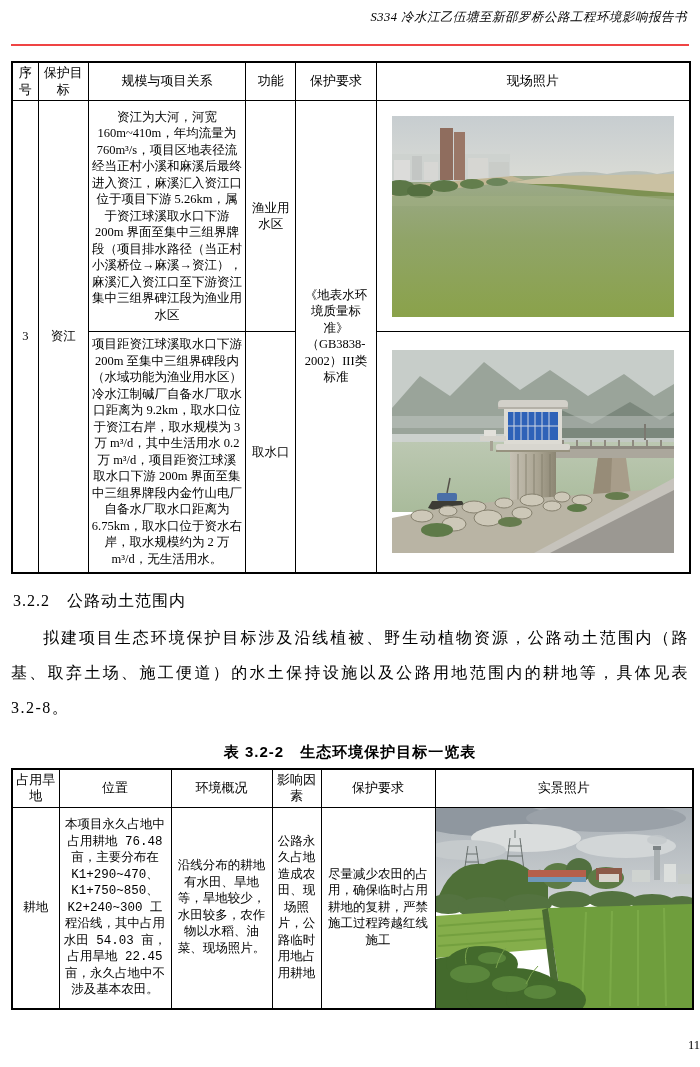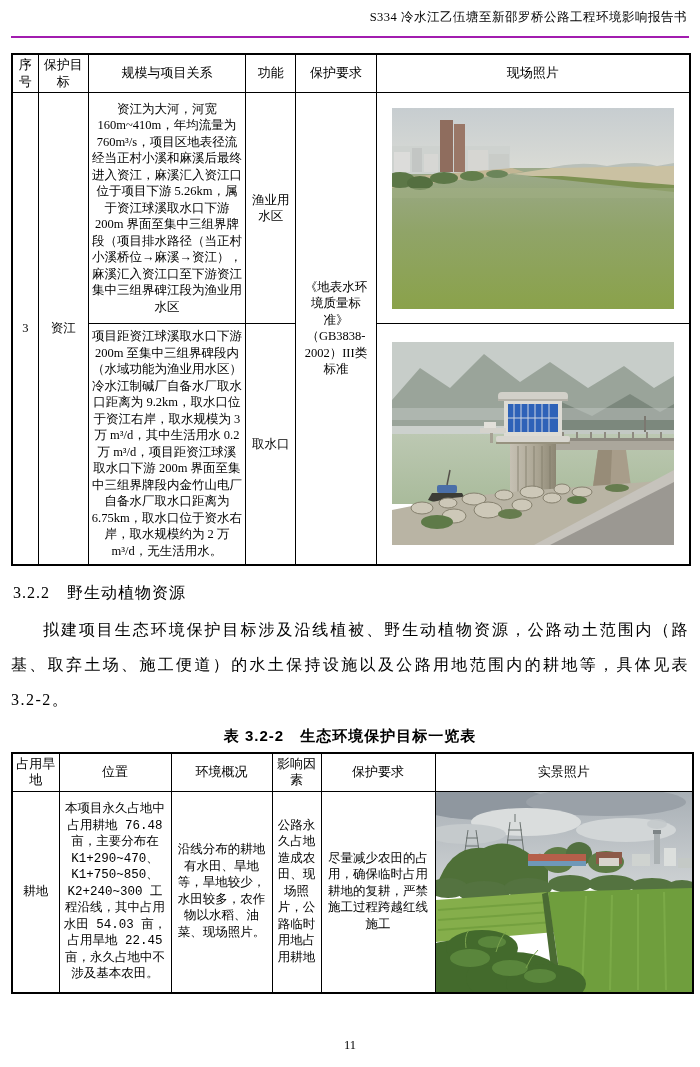--- a/index.html
+++ b/index.html
@@ -9,23 +9,24 @@
     font-family: "Liberation Serif", "DejaVu Serif", serif;
     color: #000;
     position: relative;
     overflow: hidden;
   }
   .page { width: 700px; height: 1067px; padding-top: 9px; }
 
   
   .doc-header {
     margin: 0 11px;
-    border-bottom: 2px solid #a21caf;
-    padding: 0 2px 10px 0;
+    border-bottom: 2px solid #ef4444;
+    padding: 0 2px 18px 0;
     text-align: right;
+    font-style: italic;
   }
   .doc-header-title { font-size: 12.5px; letter-spacing: 0.5px; }
 
   
   table {
     border-collapse: collapse;
     table-layout: fixed;
     margin: 17px 0 0 11px;
     border: 2px solid #000;
   }
@@ -61,32 +62,32 @@
   }
   .para {
     margin: 8px 11px 0 11px;
     font-size: 16px;
     letter-spacing: 1.5px;
     line-height: 35px;
     text-align: justify;
     text-indent: 2em;
   }
   .table-caption {
-    margin-top: 8px;
+    margin-top: 16px;
     text-align: center;
     font-family: "Liberation Sans", "DejaVu Sans", sans-serif;
     font-weight: 700;
     font-size: 15px;
     letter-spacing: 1px;
     line-height: 21px;
   }
   .page-number {
     position: absolute;
     bottom: 14px; left: 0; right: 0;
-    text-align: center;
+    text-align: right;
     font-size: 12.5px;
   }
 </style>
 </head>
 <body>
 
 <div class="page">
 
   <div class="doc-header">
     <div class="doc-header-title">S334 冷水江乙伍塘至新邵罗桥公路工程环境影响报告书</div>
@@ -243,22 +244,22 @@
             <ellipse cx="45" cy="180" rx="16" ry="7" fill="#5e7a48"></ellipse>
             <ellipse cx="118" cy="172" rx="12" ry="5" fill="#667c4e"></ellipse>
             <ellipse cx="185" cy="158" rx="10" ry="4" fill="#5e7a48"></ellipse>
             <ellipse cx="225" cy="146" rx="12" ry="4" fill="#667c4e"></ellipse>
           </svg>
         </td>
       </tr>
     </tbody>
   </table>
 
-  <div class="section-heading">3.2.2　野生动植物资源</div>
-  <p class="para">拟建项目生态环境保护目标涉及沿线植被、野生动植物资源，公路动土范围内（路基、取弃土场、施工便道）的水土保持设施以及公路用地范围内的耕地等，具体见表3.2-2。</p>
+  <div class="section-heading">3.2.2　公路动土范围内</div>
+  <p class="para">拟建项目生态环境保护目标涉及沿线植被、野生动植物资源，公路动土范围内（路基、取弃土场、施工便道）的水土保持设施以及公路用地范围内的耕地等，具体见表3.2-8。</p>
   <div class="table-caption">表 3.2-2　生态环境保护目标一览表</div>
 
   <table class="t2">
     <colgroup>
       <col style="width:47px">
         <col style="width:112px">
         <col style="width:101px">
       <col style="width:49px">
         <col style="width:114px">
         <col style="width:258px">

